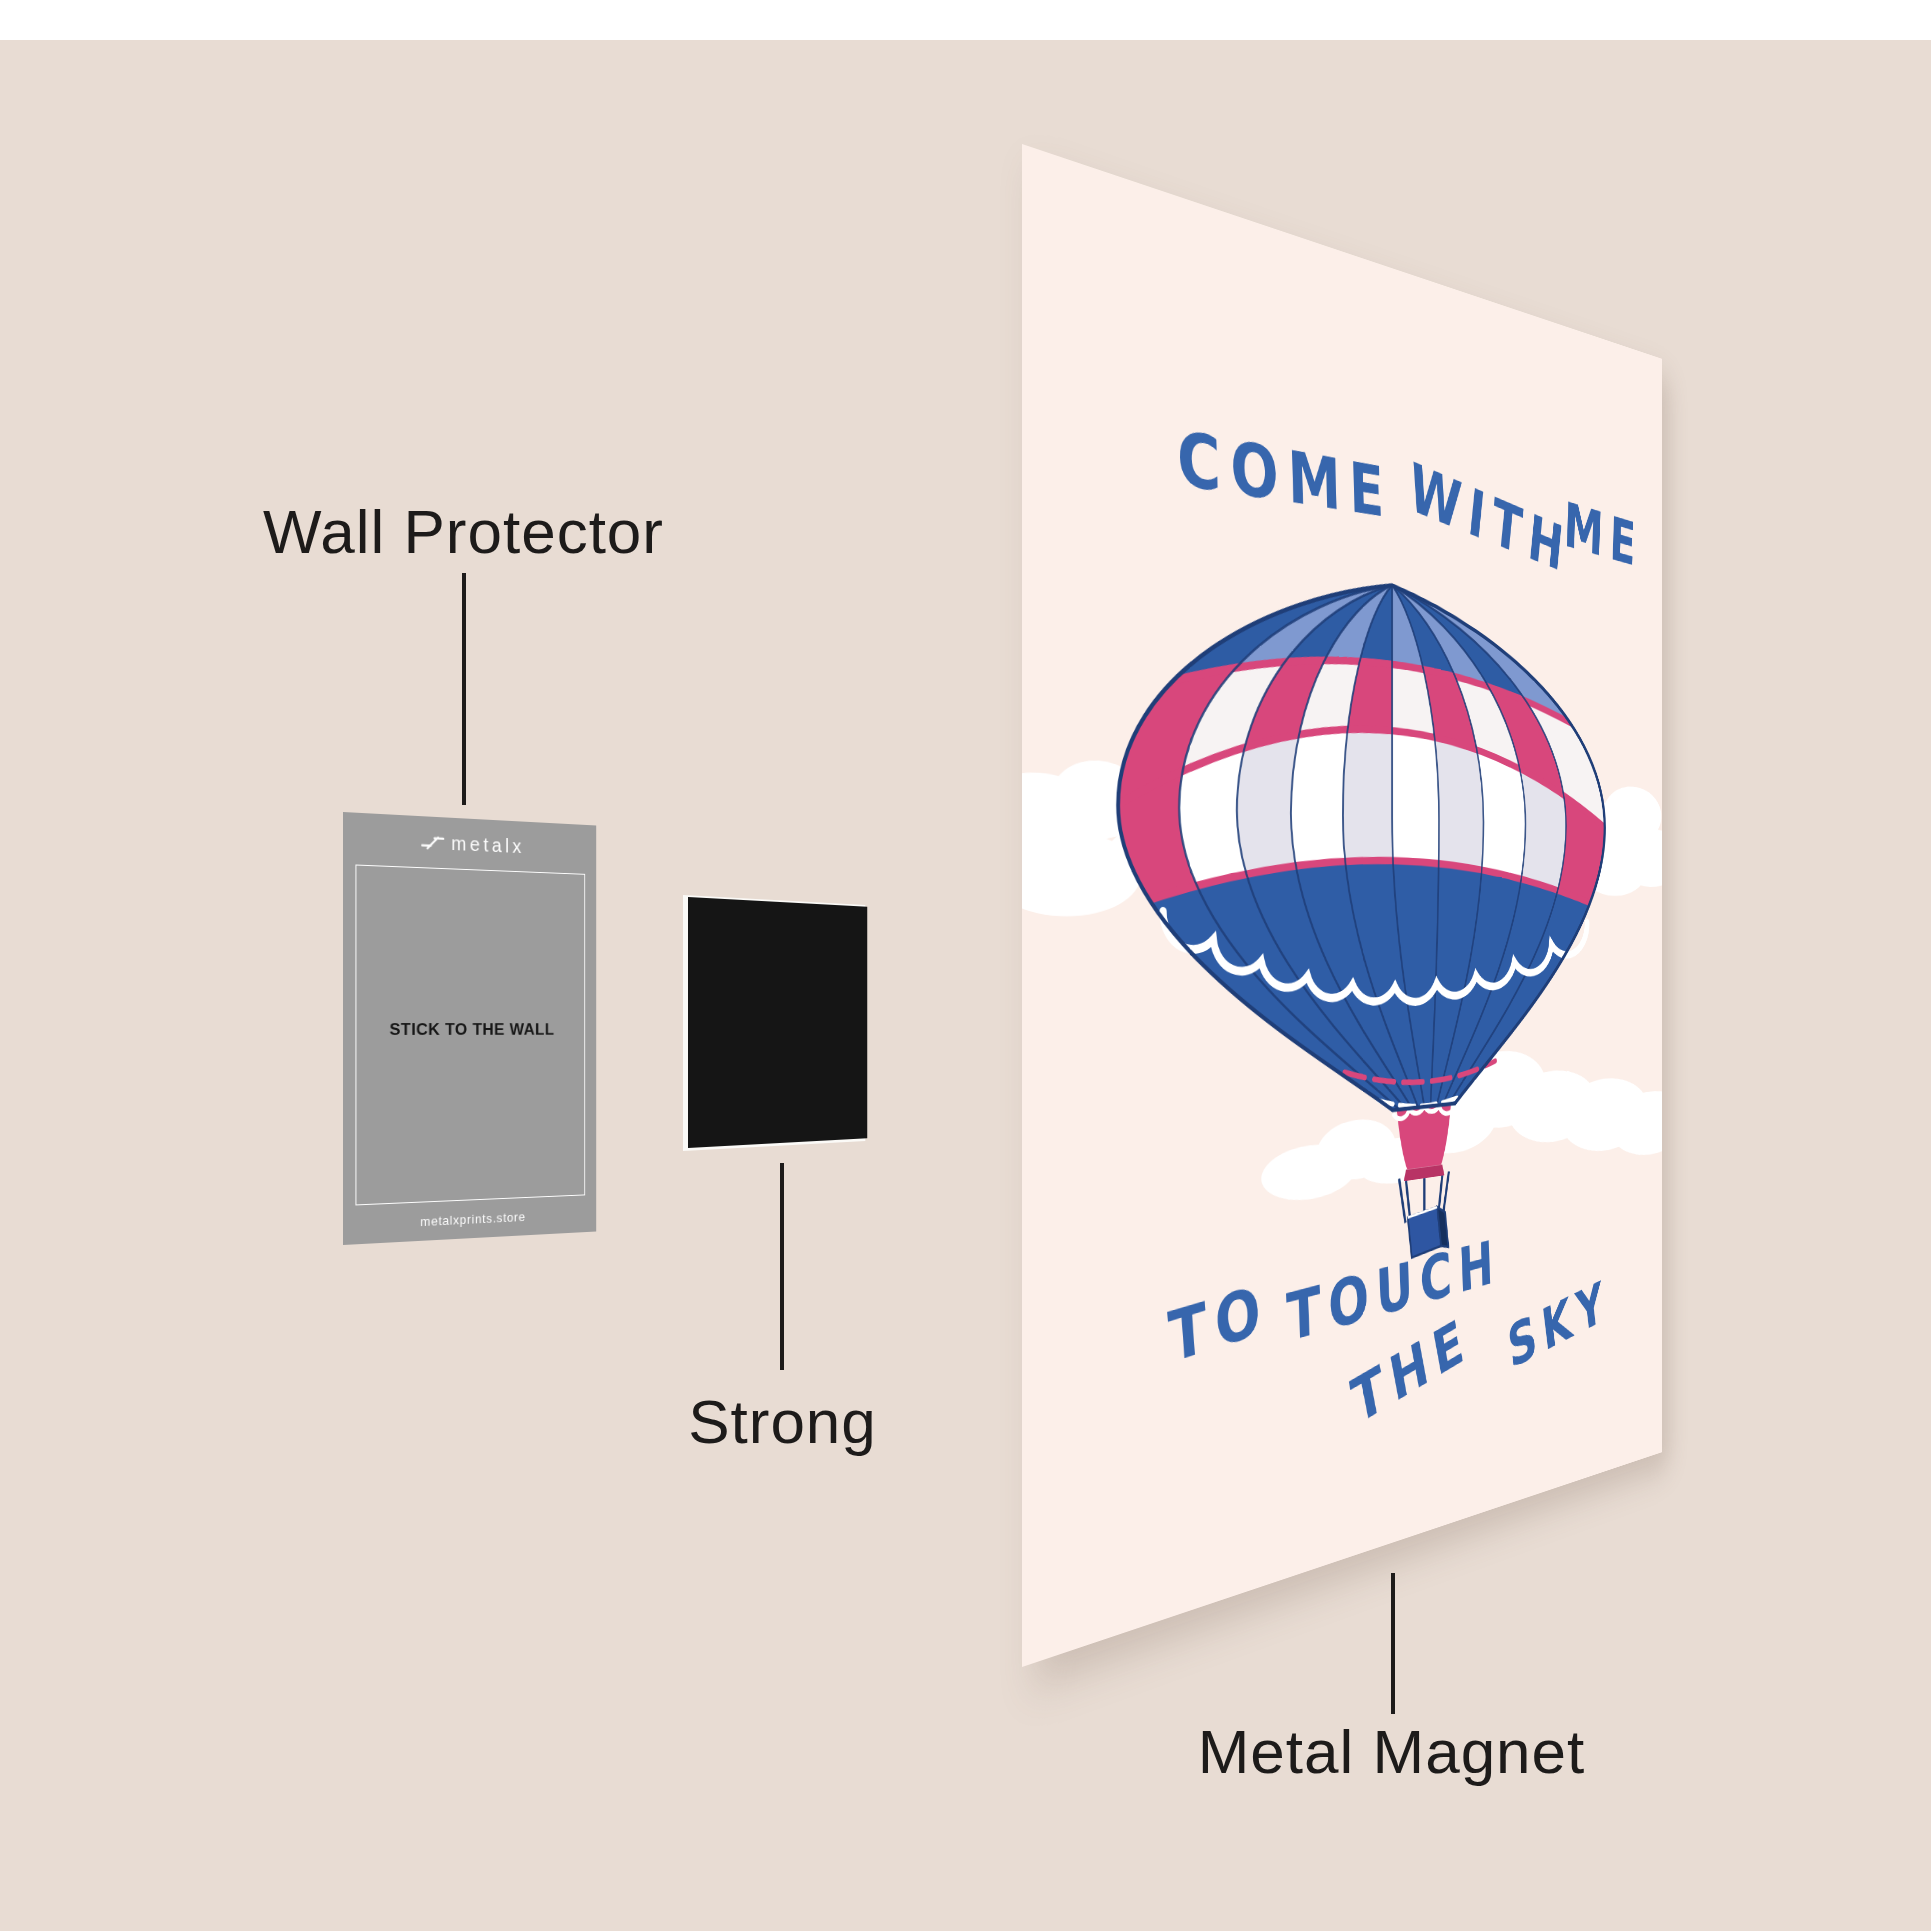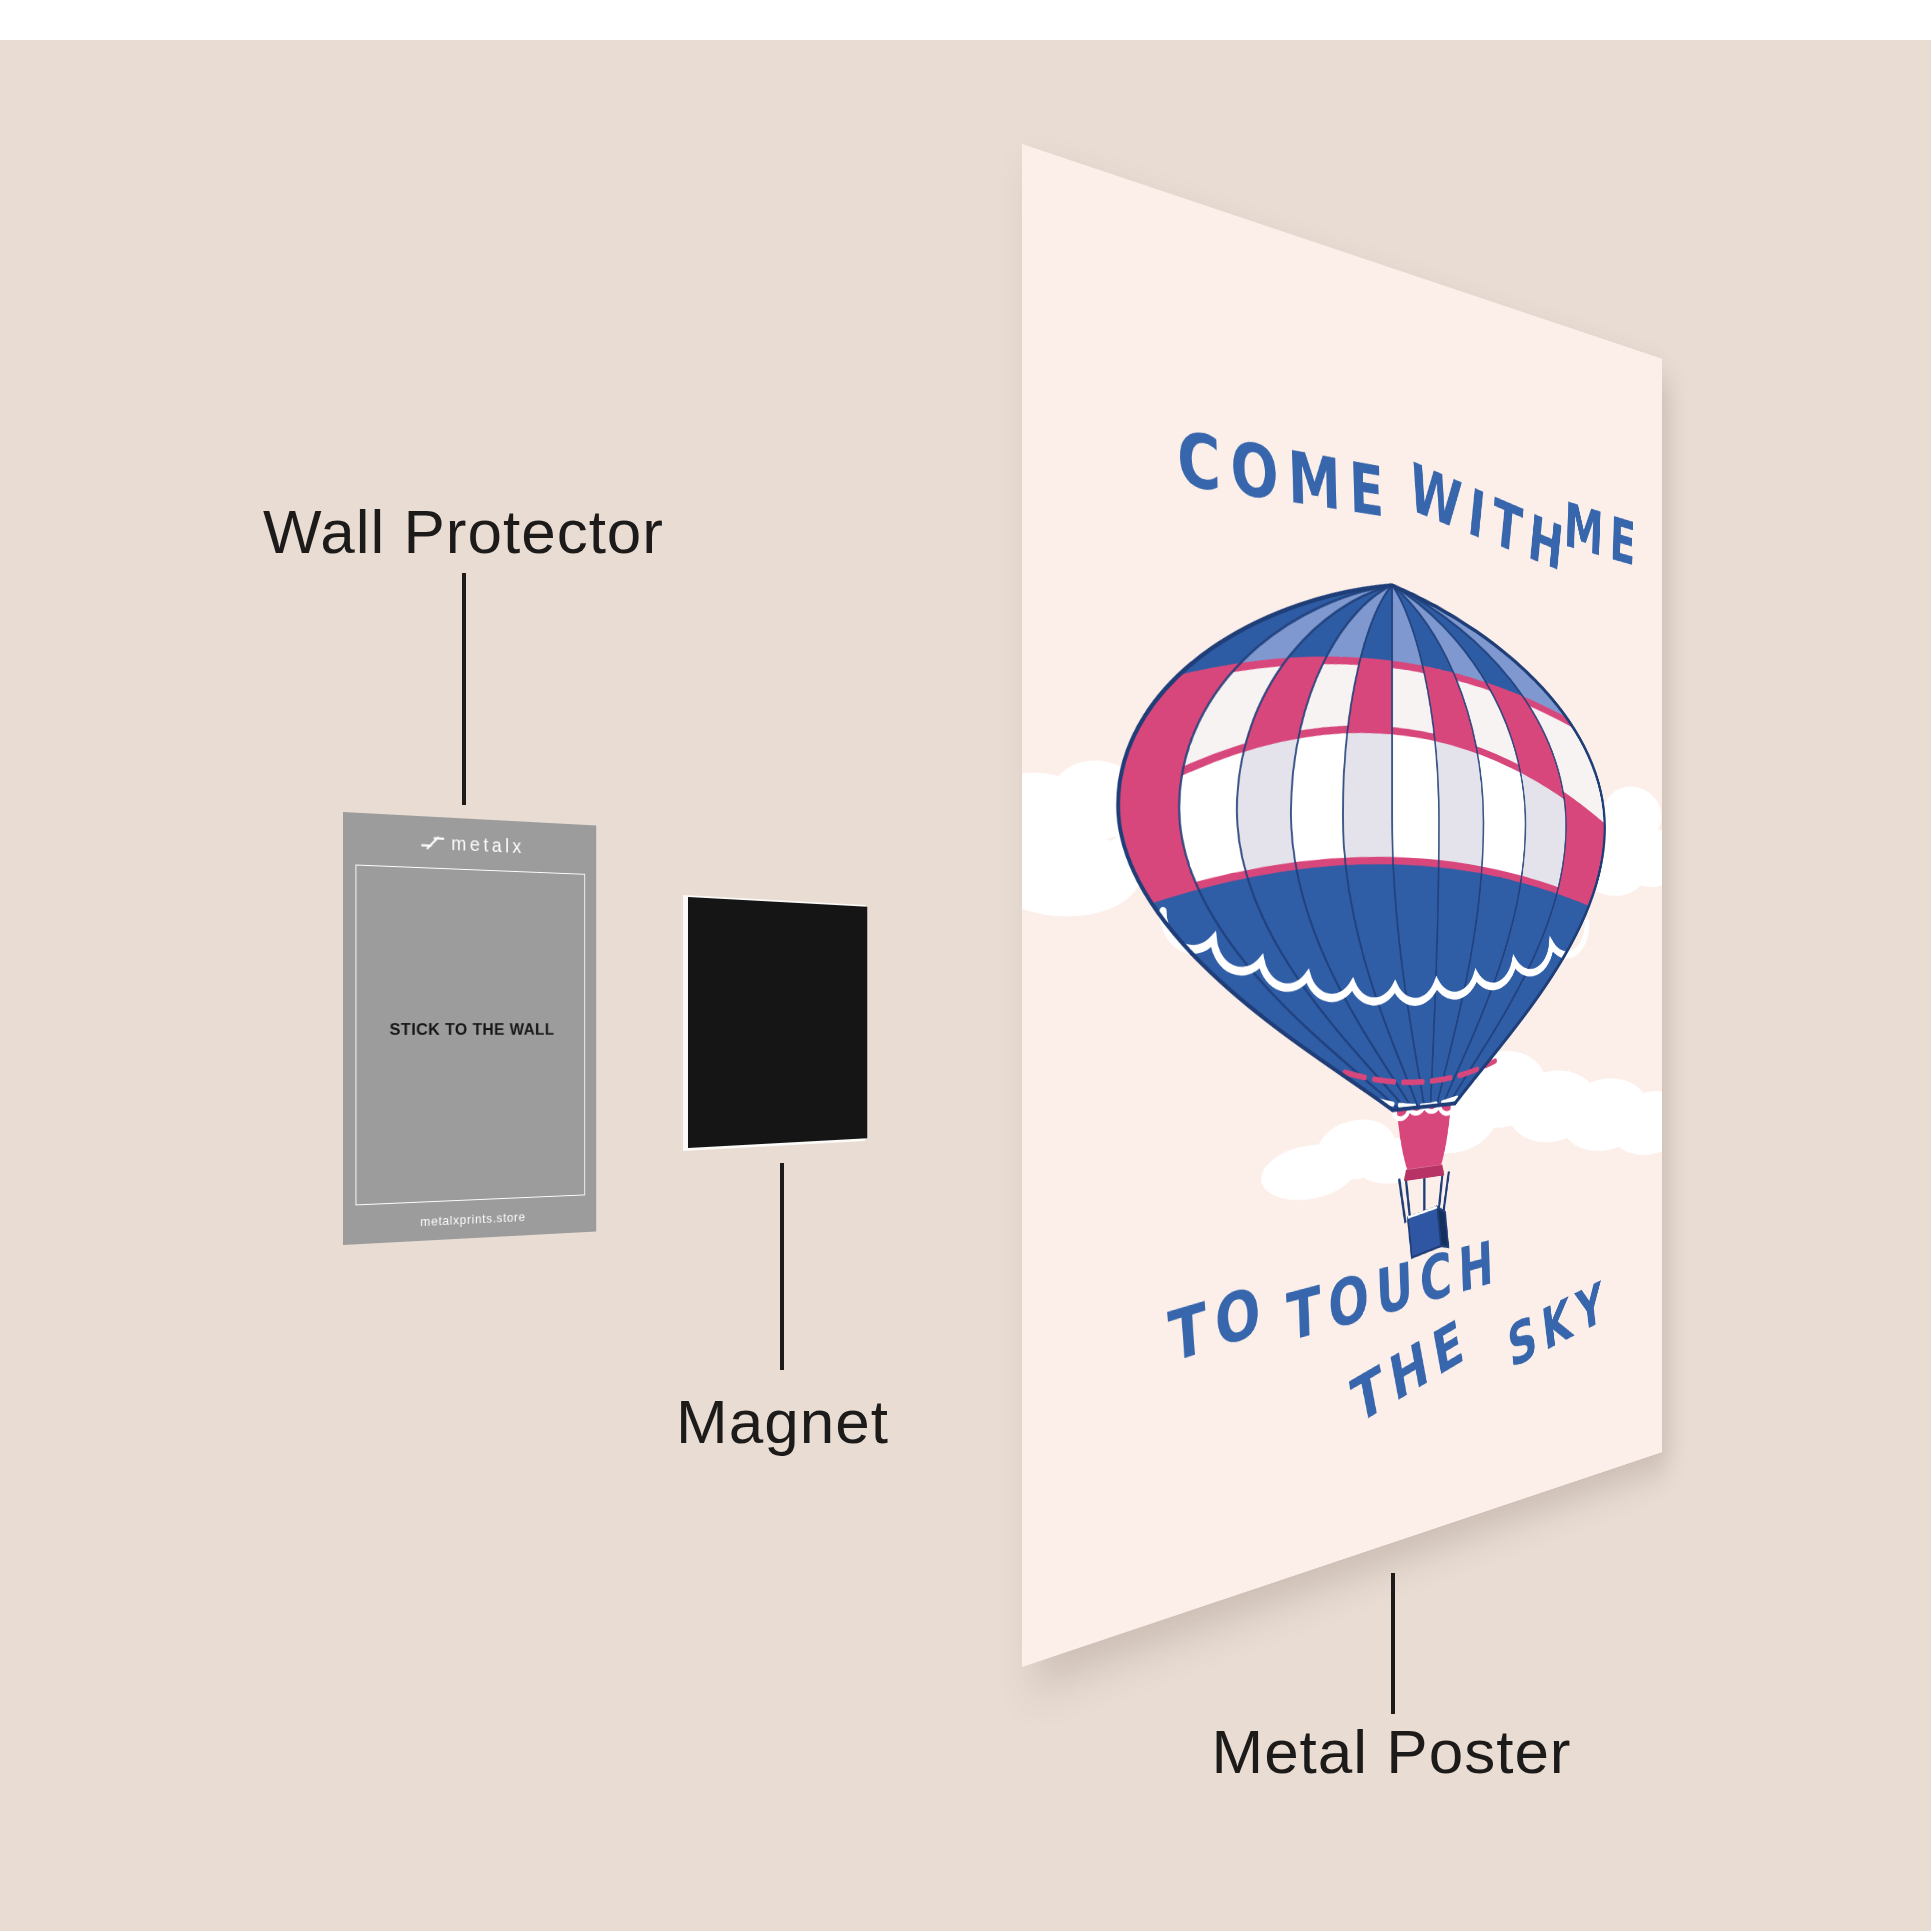--- a/index.html
+++ b/index.html
@@ -111,21 +111,21 @@
     </div>
     <div class="card-border"></div>
     <div class="card-center">STICK TO THE WALL</div>
     <div class="card-footer">metalxprints.store</div>
   </div>
 
   <div class="magnet-back"></div>
   <div class="magnet"></div>
   <div class="callout-line sm-line"></div>
   <div class="callout-label sm-label">
-    <div>Magnet</div>
+    <div>Strong</div>
   </div>
 
   <div class="poster">
     <svg viewBox="0 0 1066 1577">
       <defs>
         <clipPath id="capClip">
             <path d="M100 0 L958 0 L958 570 Q529 410 100 570 Z"></path>
           </clipPath>
         <clipPath id="bandAClip">
             <path d="M100 570 Q529 410 958 570 L958 690 Q529 454 100 690 Z"></path>
@@ -262,16 +262,16 @@
       <text class="crayon crayon-big" transform="translate(850,298) rotate(3)">ME</text>
 
       <text class="crayon crayon-small" transform="translate(190,1295) rotate(-5)">TO</text>
       <text class="crayon crayon-small" transform="translate(360,1300) rotate(-3)">TOUCH</text>
       <text class="crayon crayon-small" transform="translate(470,1420) rotate(-14)">THE</text>
       <text class="crayon crayon-small" transform="translate(745,1400) rotate(-10)">SKY</text>
     </svg>
   </div>
 
   <div class="callout-line mp-line"></div>
-  <div class="callout-label mp-label">Metal Poster</div>
+  <div class="callout-label mp-label">Metal Magnet</div>
 
 </div>
 
 
 </body></html>

